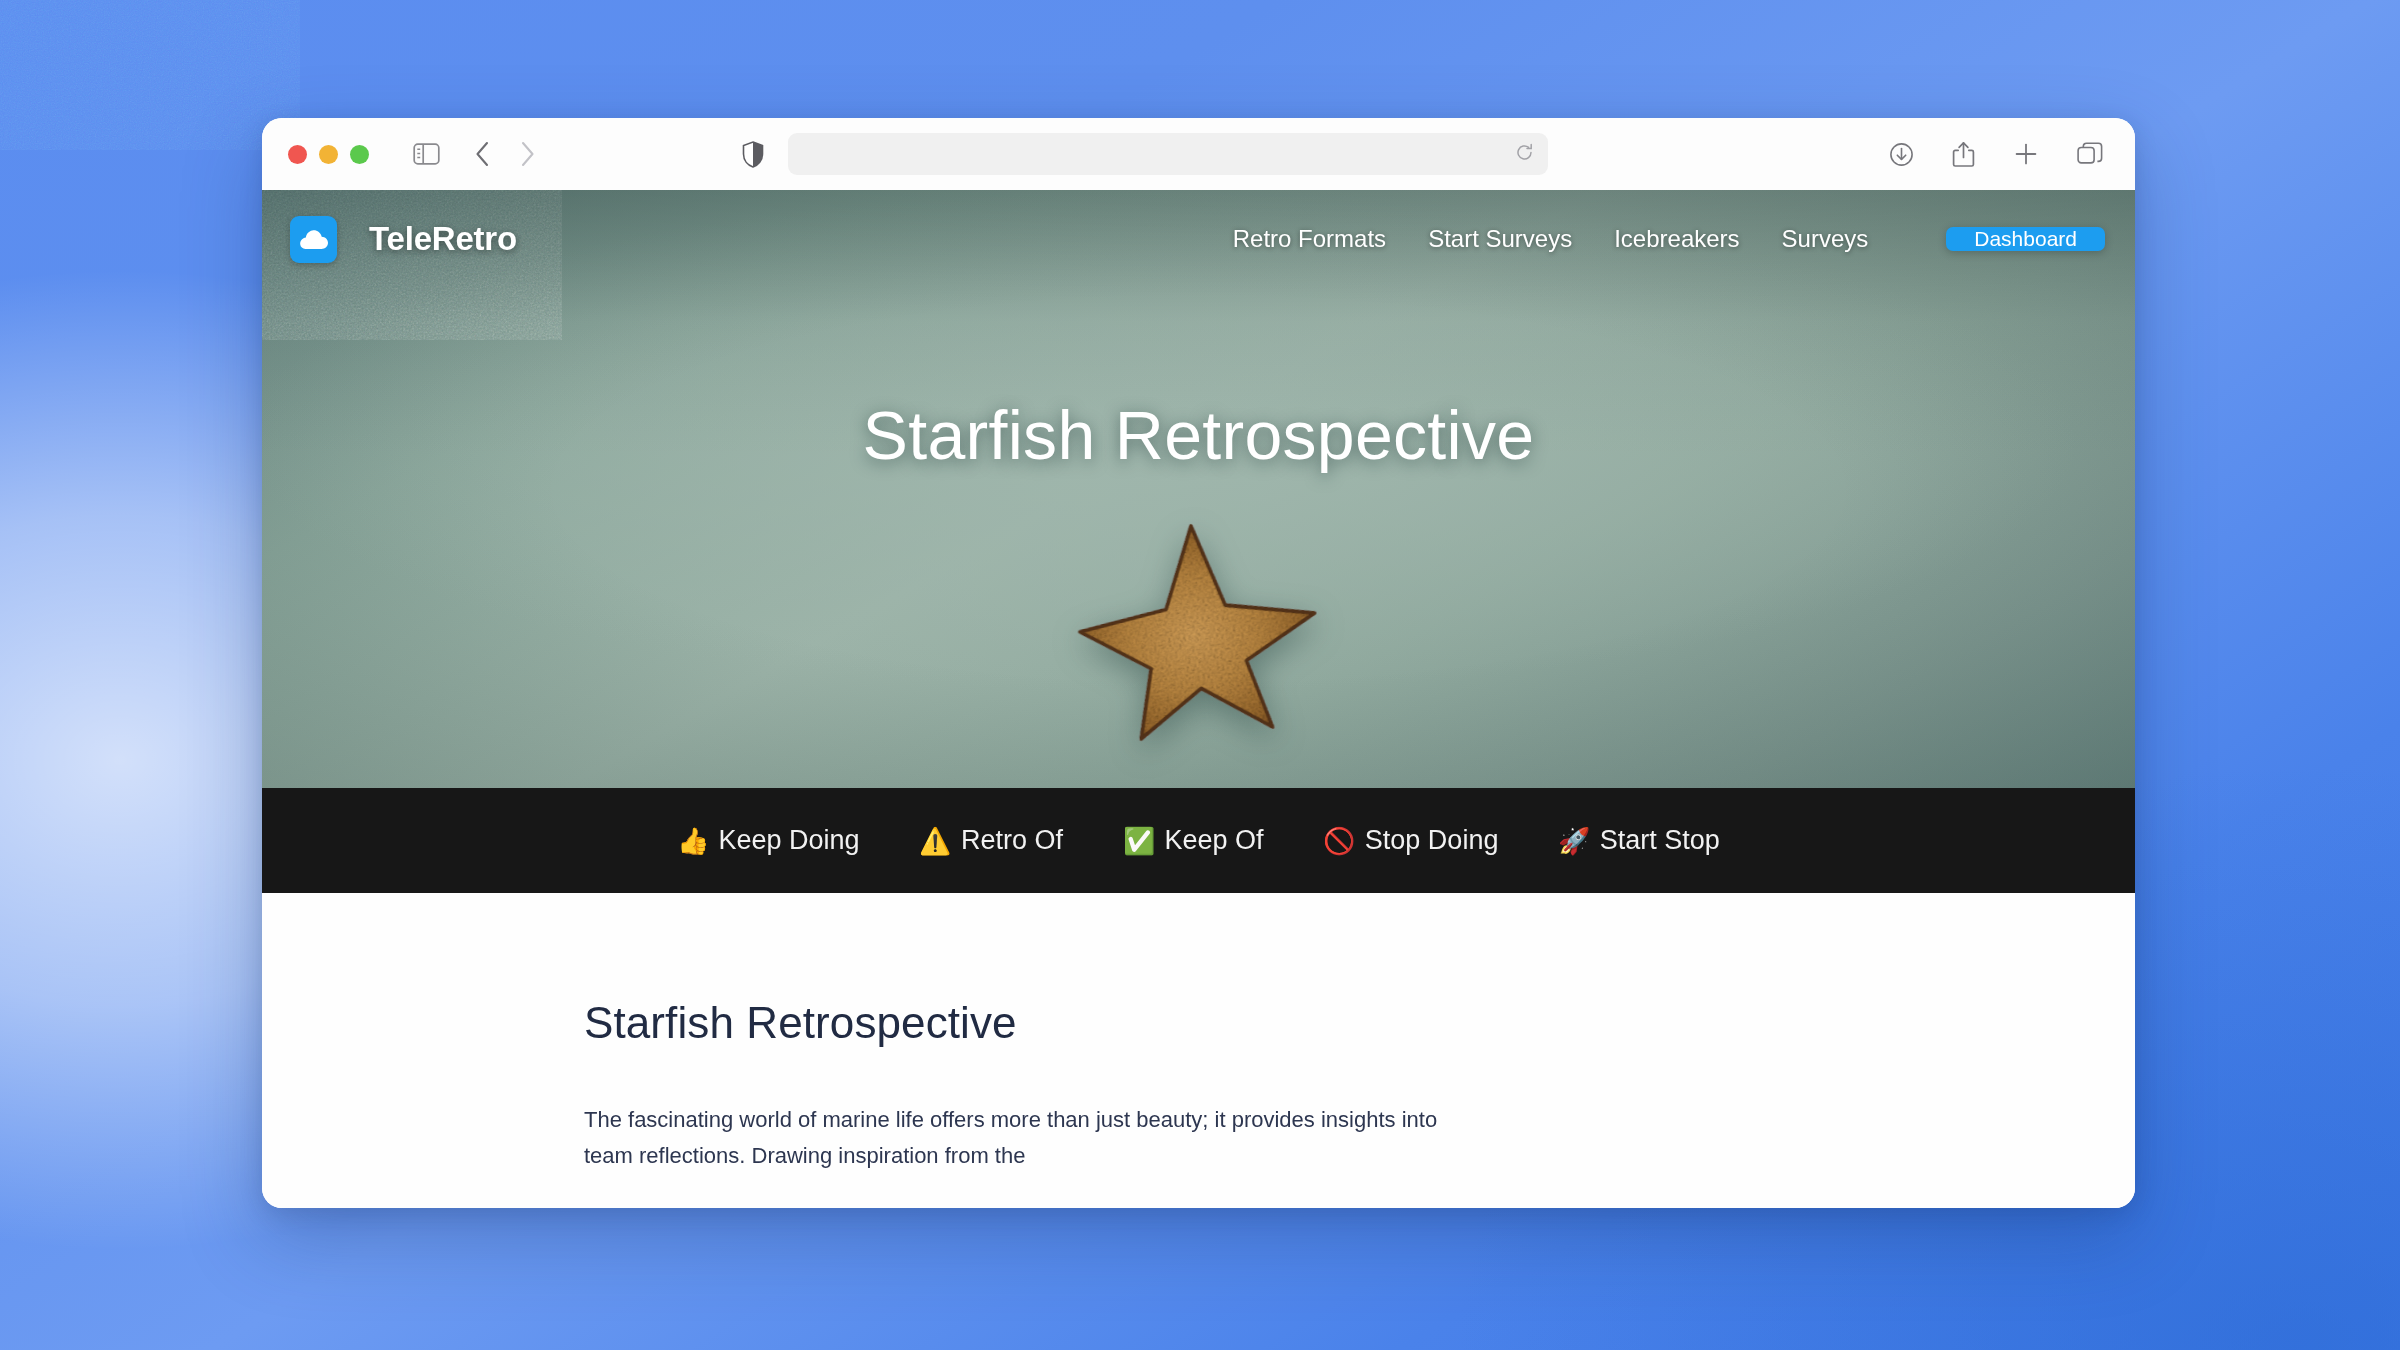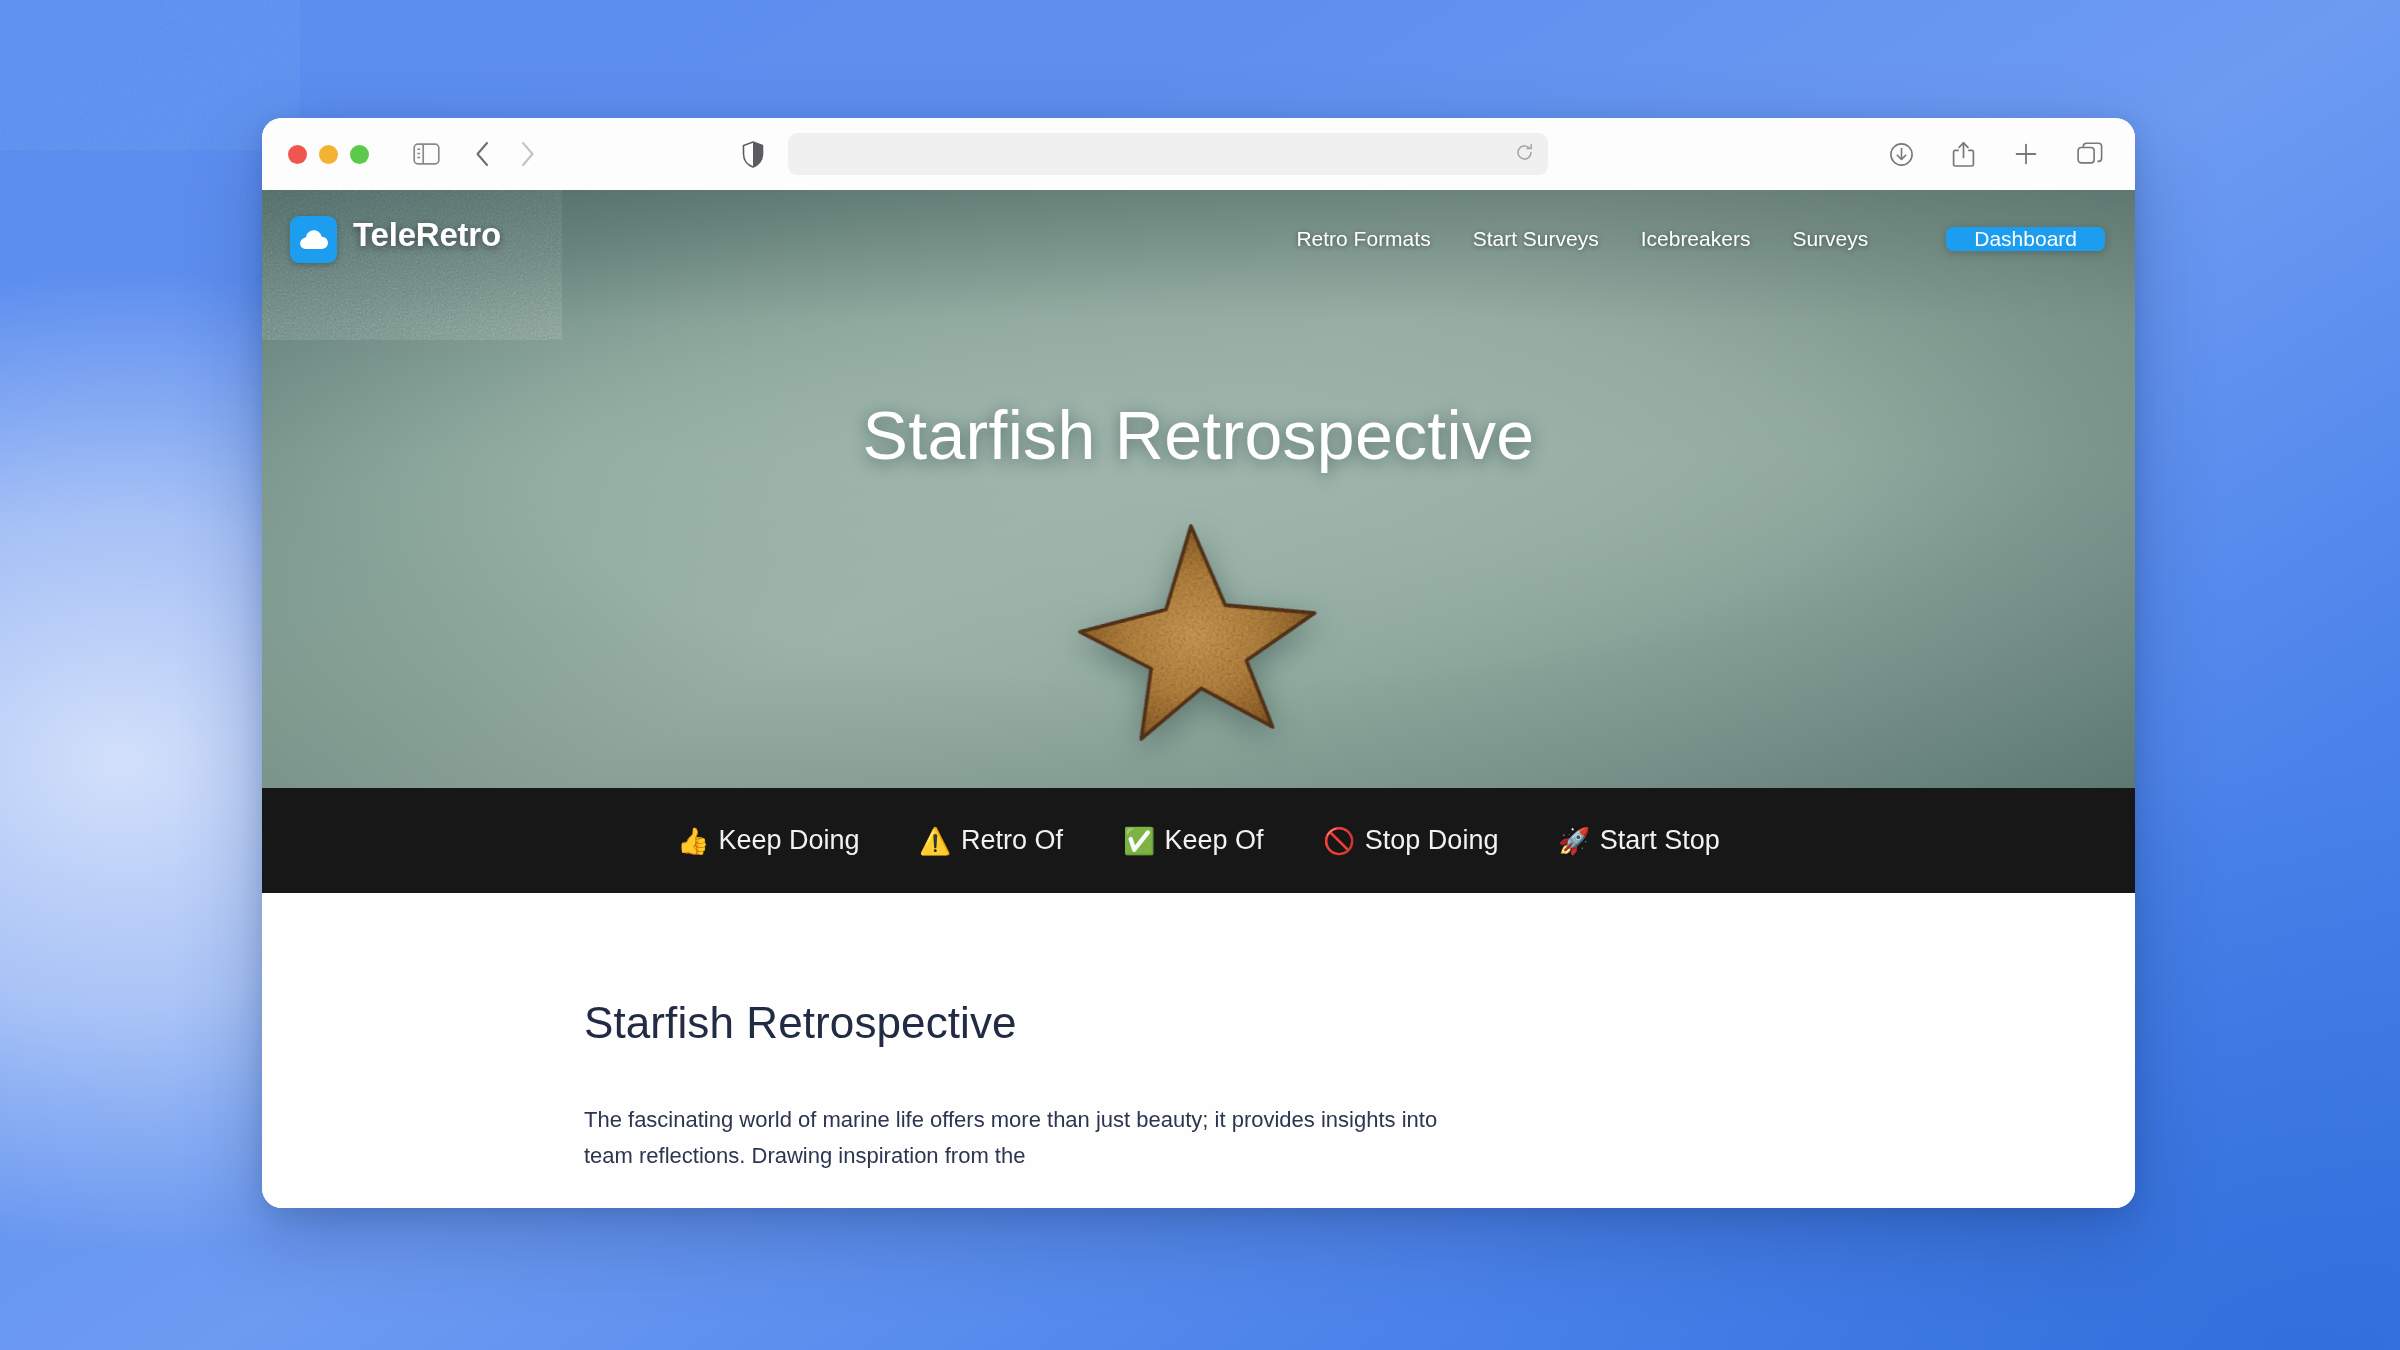--- a/index.html
+++ b/index.html
@@ -102,36 +102,36 @@
   }
 
   
   .sitenav {
     position:absolute; top:0; left:0; right:0;
     height:98px;
     display:flex; align-items:center;
     padding:0 30px 0 28px;
     z-index:6;
   }
-  .brand { display:flex; gap:16px; }
+  .brand { display:flex; align-items:center; gap:32px; }
   .brand-mark {
     width:47px; height:47px;
     border-radius:9px;
     background:#1c9df0;
     display:flex; align-items:center; justify-content:center;
     box-shadow:0 2px 6px rgba(0,0,0,.25);
   }
   .brand-name {
     color:#fff; font-size:33px; font-weight:bold;
     letter-spacing:-.2px;
     text-shadow:0 2px 7px rgba(0,0,0,.45);
   }
   .navlinks { margin-left:auto; display:flex; align-items:center; gap:42px; }
   .navlink {
-    color:#fff; font-size:21px;
+    color:#fff; font-size:24px;
     text-shadow:0 1px 5px rgba(0,0,0,.45);
     white-space:nowrap;
   }
   .nav-cta {
     margin-left:36px;
     background:#1c9df0;
     color:#fff; font-size:21px;
     padding:0 28px;
     border-radius:7px;
     white-space:nowrap;

